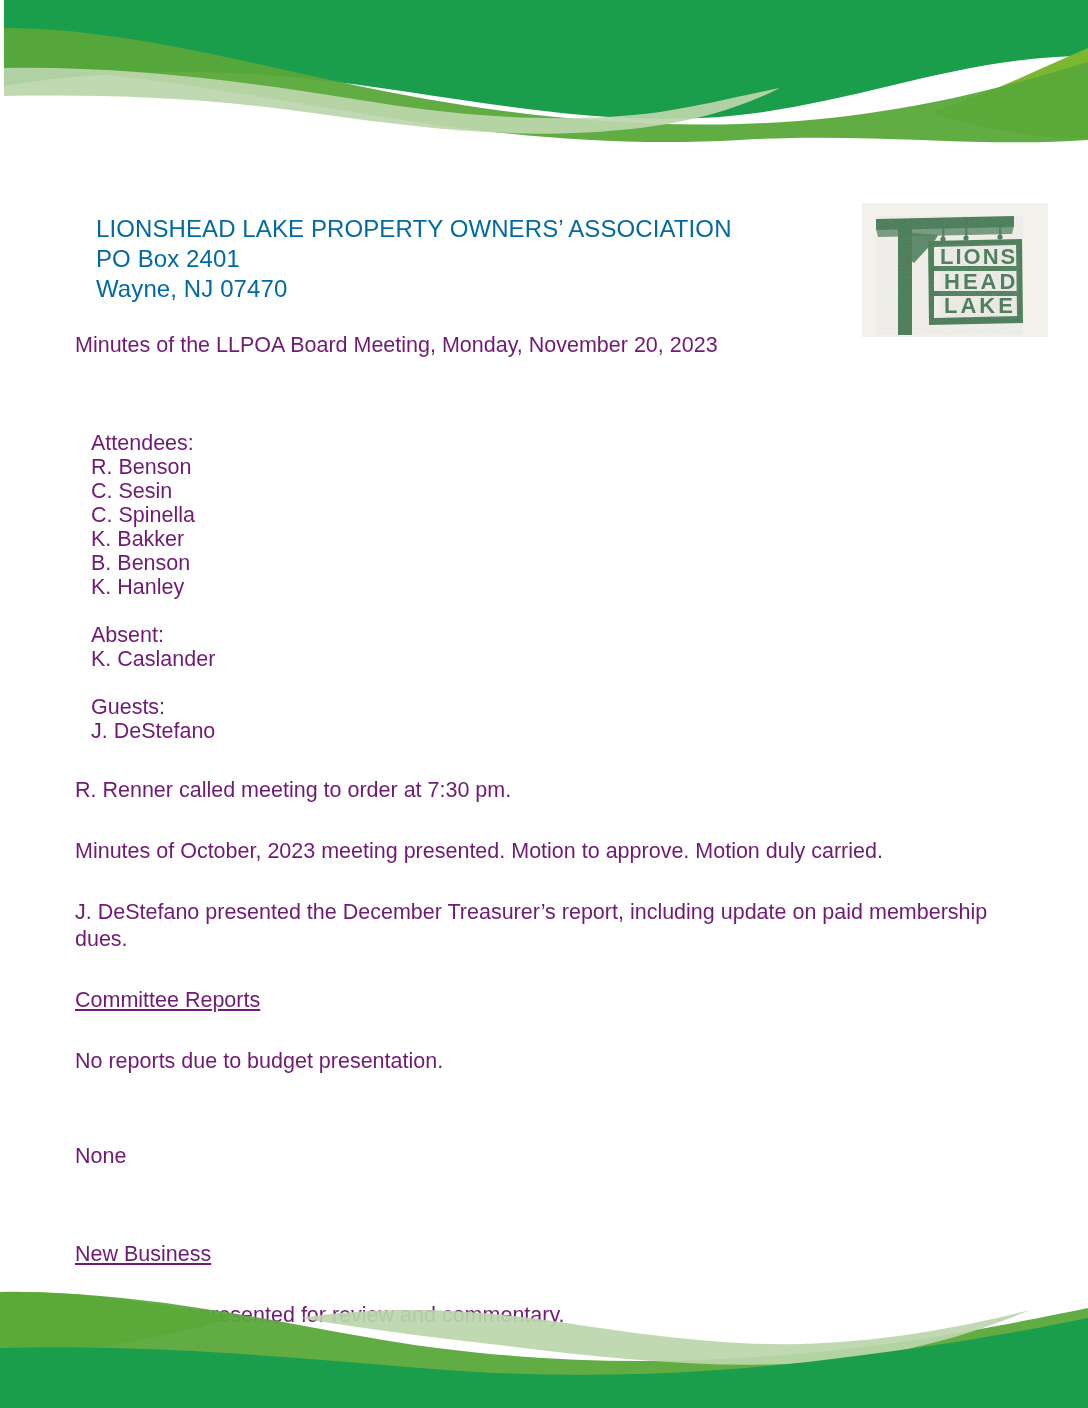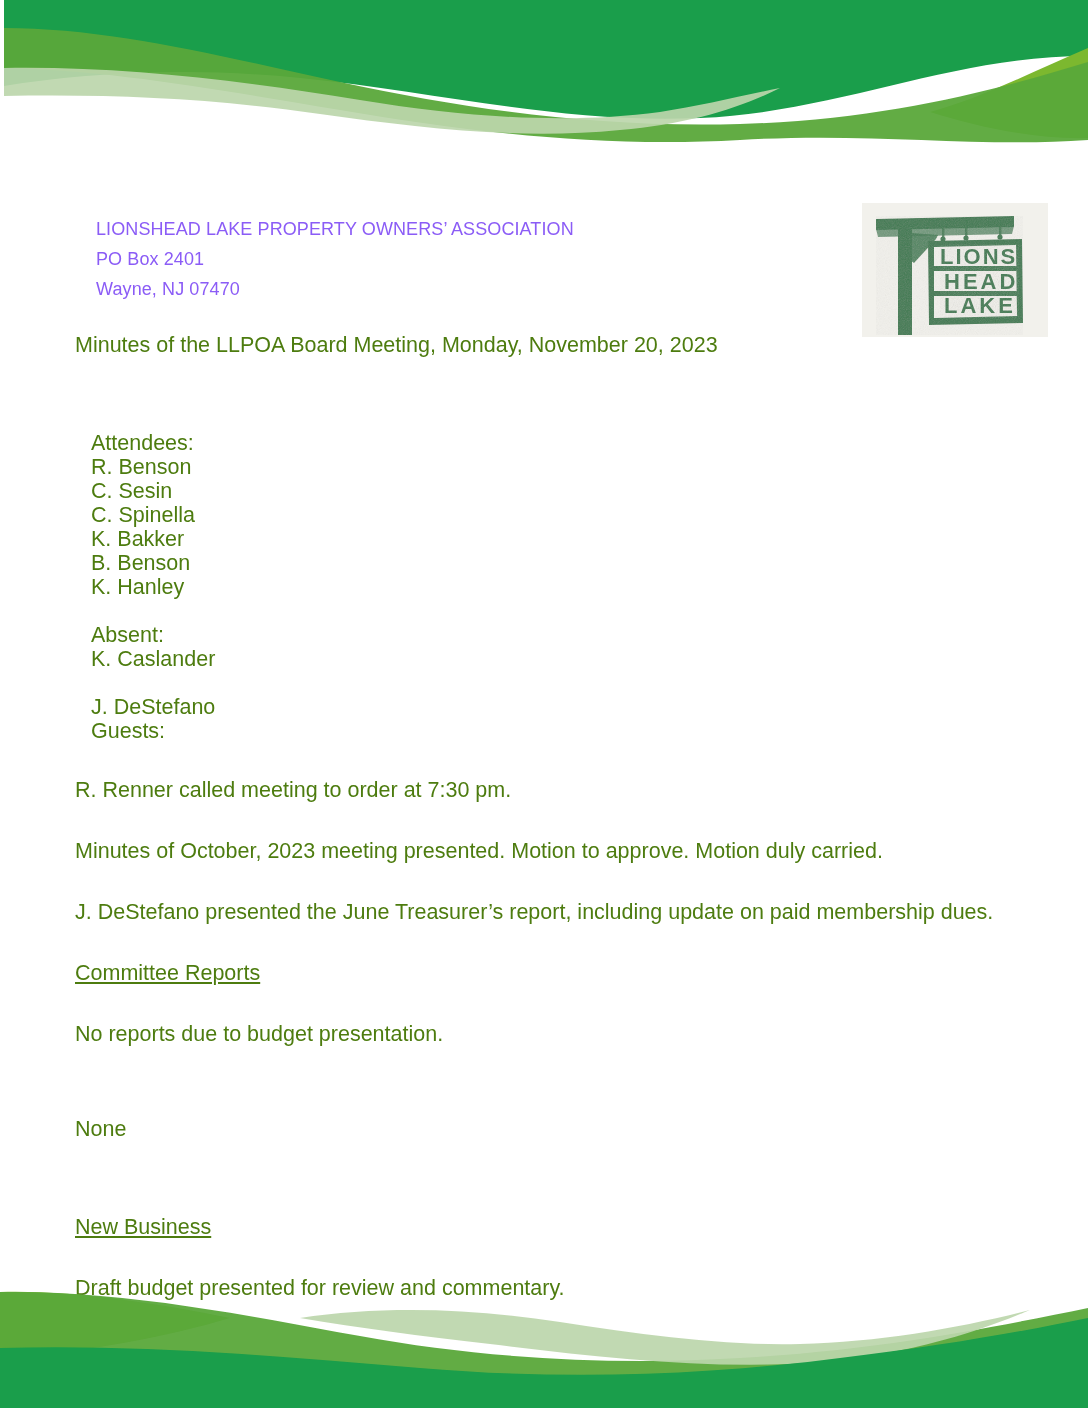--- a/index.html
+++ b/index.html
@@ -41,22 +41,22 @@
   }
 
   
   .letterhead {
     position: absolute;
     left: 96px;
     top: 214px;
     width: 700px;
   }
   .letterhead .org-line {
-    color: #8b5cf6;
-    font-size: 18px;
+    color: #0369a1;
+    font-size: 24px;
     line-height: 30px;
     letter-spacing: 0.1px;
     white-space: nowrap;
   }
 
   
   .logo {
     position: absolute;
     left: 862px;
     top: 203px;
@@ -66,21 +66,21 @@
     overflow: hidden;
   }
   .logo svg { display: block; width: 100%; height: 100%; }
 
   
   .doc-body {
     position: absolute;
     left: 75px;
     top: 332px;
     width: 920px;
-    color: #4d7c0f;
+    color: #701a75;
     font-size: 21.5px;
     line-height: 24px;
   }
   .line {
     white-space: pre-wrap;
     margin-left: 16px;
   }
   .para {
     margin: 0;
     font-size: 21.5px;
@@ -200,35 +200,35 @@
     <div class="spacer-s"></div>
 
     <div class="group">
       <div class="line">Absent:</div>
       <div class="line">K. Caslander</div>
     </div>
 
     <div class="spacer-s"></div>
 
     <div class="group">
+      <div class="line">Guests:</div>
       <div class="line">J. DeStefano</div>
-      <div class="line">Guests:</div>
     </div>
 
     <div class="spacer-m"></div>
 
     <p class="para">R. Renner called meeting to order at 7:30 pm.</p>
 
     <div class="spacer-m"></div>
 
     <p class="para">Minutes of October, 2023 meeting presented.  Motion to approve.  Motion duly carried.</p>
 
     <div class="spacer-m"></div>
 
-    <p class="para">J. DeStefano presented the June Treasurer’s report, including update on paid membership dues.</p>
+    <p class="para">J. DeStefano presented the December Treasurer’s report, including update on paid membership dues.</p>
 
     <div class="spacer-m"></div>
 
     <p class="para heading-underline">Committee Reports</p>
     <div class="spacer-m"></div>
     <p class="para">No reports due to budget presentation.</p>
 
     <div class="spacer-m"></div>
 
     <div class="spacer-m"></div>

